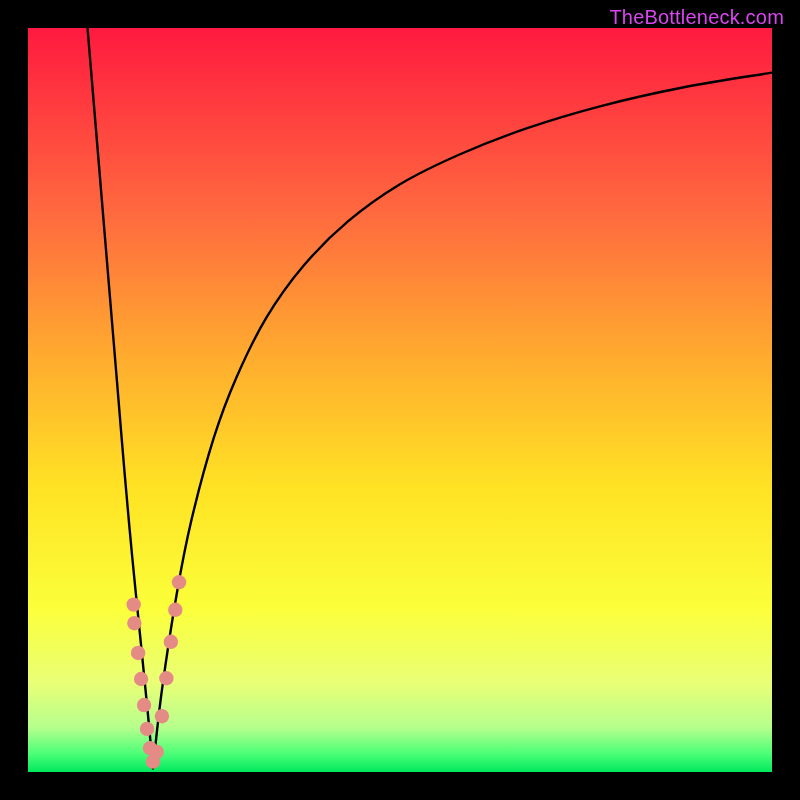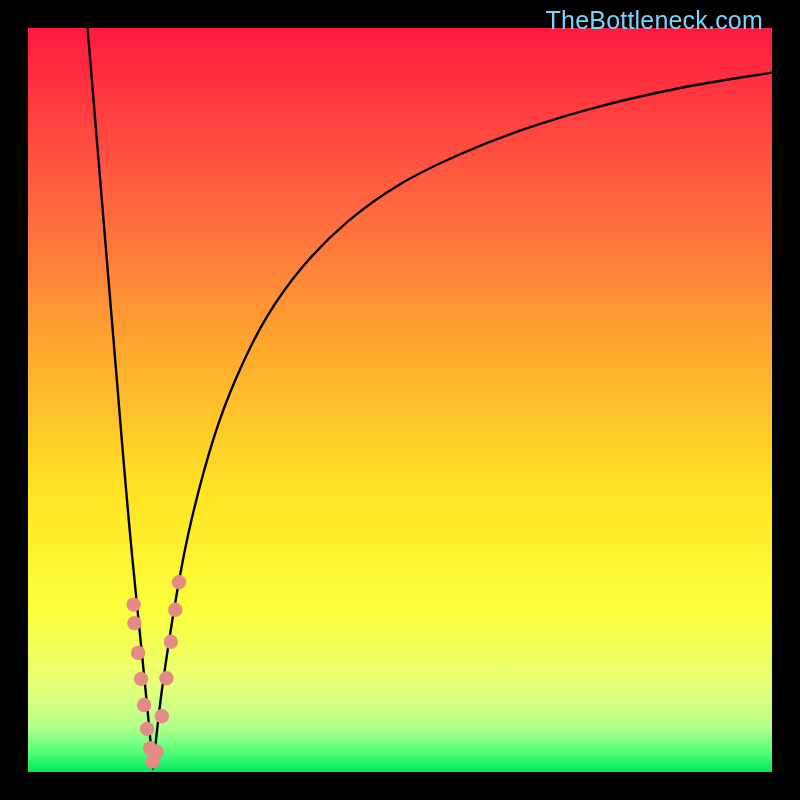--- a/index.html
+++ b/index.html
@@ -29,23 +29,23 @@
     position: absolute;
     inset: 0;
   }
   .curve-layer {
     position: absolute;
     inset: 0;
   }
   .watermark {
     position: absolute;
     top: 6px;
-    right: 37px;
-    color: #7dd3fc;
-    font-size: 25px;
+    right: 16px;
+    color: #d946ef;
+    font-size: 20px;
     font-weight: 400;
     letter-spacing: 0.2px;
     user-select: none;
   }
 </style>
 </head>
 <body>
 
 <div class="frame">
 

